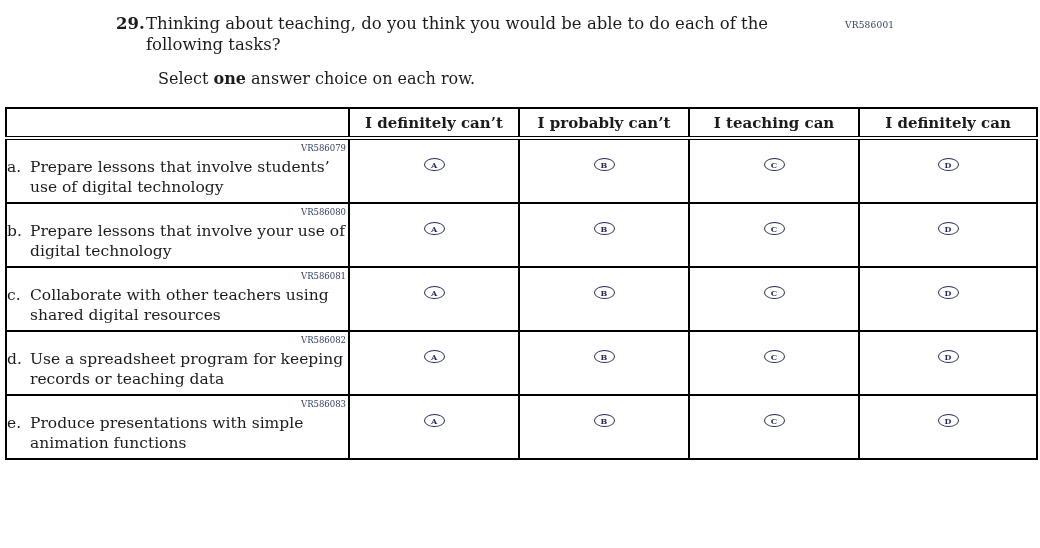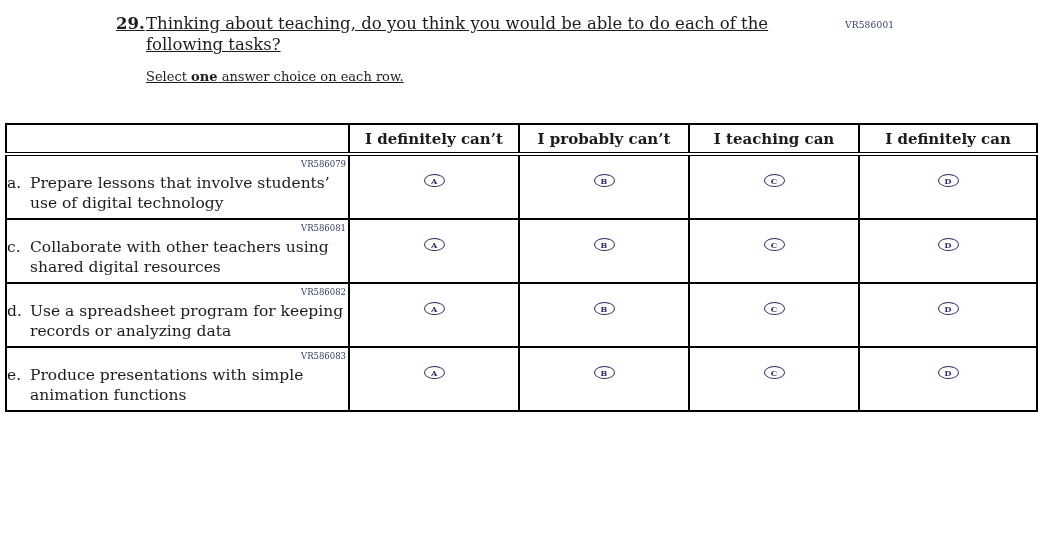--- a/index.html
+++ b/index.html
@@ -19,46 +19,45 @@
     top: 20px;
     font-size: 9px;
     color: #333d66;
     letter-spacing: 0.2px;
   }
   .question-block {
     position: absolute;
     left: 116px;
     top: 13px;
     width: 700px;
-    text-decoration: underline;
   }
   .question-line {
     display: flex;
     font-size: 16.5px;
     line-height: 1.3;
   }
   .q-number {
     font-weight: bold;
     width: 30px;
     flex: 0 0 30px;
   }
   .q-text {
     width: 655px;
   }
   .q-instruction {
     margin-top: 13px;
-    margin-left: 30px;
-    font-size: 13px;
+    margin-left: 42px;
+    font-size: 16px;
   }
   .bold { font-weight: bold; }
 
   table.survey {
     position: absolute;
     left: 5px;
-    top: 123px;
+    top: 107px;
     width: 1031px;
     border-collapse: collapse;
     table-layout: fixed;
     border: 2px solid #000;
   }
   table.survey th, table.survey td {
     border: 2px solid #000;
     padding: 0;
     background: #fff;
   }
@@ -156,37 +155,50 @@
           <span class="item-text">Prepare lessons that involve students’ use of digital technology</span>
         </div>
       </td>
       <td class="answer-cell"><span class="bubble">A</span></td>
       <td class="answer-cell"><span class="bubble">B</span></td>
       <td class="answer-cell"><span class="bubble">C</span></td>
       <td class="answer-cell"><span class="bubble">D</span></td>
     </tr>
     <tr>
       <td class="item-cell">
+        <div class="vr-code">VR586080</div>
+        <div class="item-line">
+          <span class="item-letter">b.</span>
+          <span class="item-text">Prepare lessons that involve your use of digital technology</span>
+        </div>
+      </td>
+      <td class="answer-cell"><span class="bubble">A</span></td>
+      <td class="answer-cell"><span class="bubble">B</span></td>
+      <td class="answer-cell"><span class="bubble">C</span></td>
+      <td class="answer-cell"><span class="bubble">D</span></td>
+    </tr>
+    <tr>
+      <td class="item-cell">
         <div class="vr-code">VR586081</div>
         <div class="item-line">
           <span class="item-letter">c.</span>
           <span class="item-text">Collaborate with other teachers using shared digital resources</span>
         </div>
       </td>
       <td class="answer-cell"><span class="bubble">A</span></td>
       <td class="answer-cell"><span class="bubble">B</span></td>
       <td class="answer-cell"><span class="bubble">C</span></td>
       <td class="answer-cell"><span class="bubble">D</span></td>
     </tr>
     <tr>
       <td class="item-cell">
         <div class="vr-code">VR586082</div>
         <div class="item-line">
           <span class="item-letter">d.</span>
-          <span class="item-text">Use a spreadsheet program for keeping records or analyzing data</span>
+          <span class="item-text">Use a spreadsheet program for keeping records or teaching data</span>
         </div>
       </td>
       <td class="answer-cell"><span class="bubble">A</span></td>
       <td class="answer-cell"><span class="bubble">B</span></td>
       <td class="answer-cell"><span class="bubble">C</span></td>
       <td class="answer-cell"><span class="bubble">D</span></td>
     </tr>
     <tr>
       <td class="item-cell">
         <div class="vr-code">VR586083</div>

